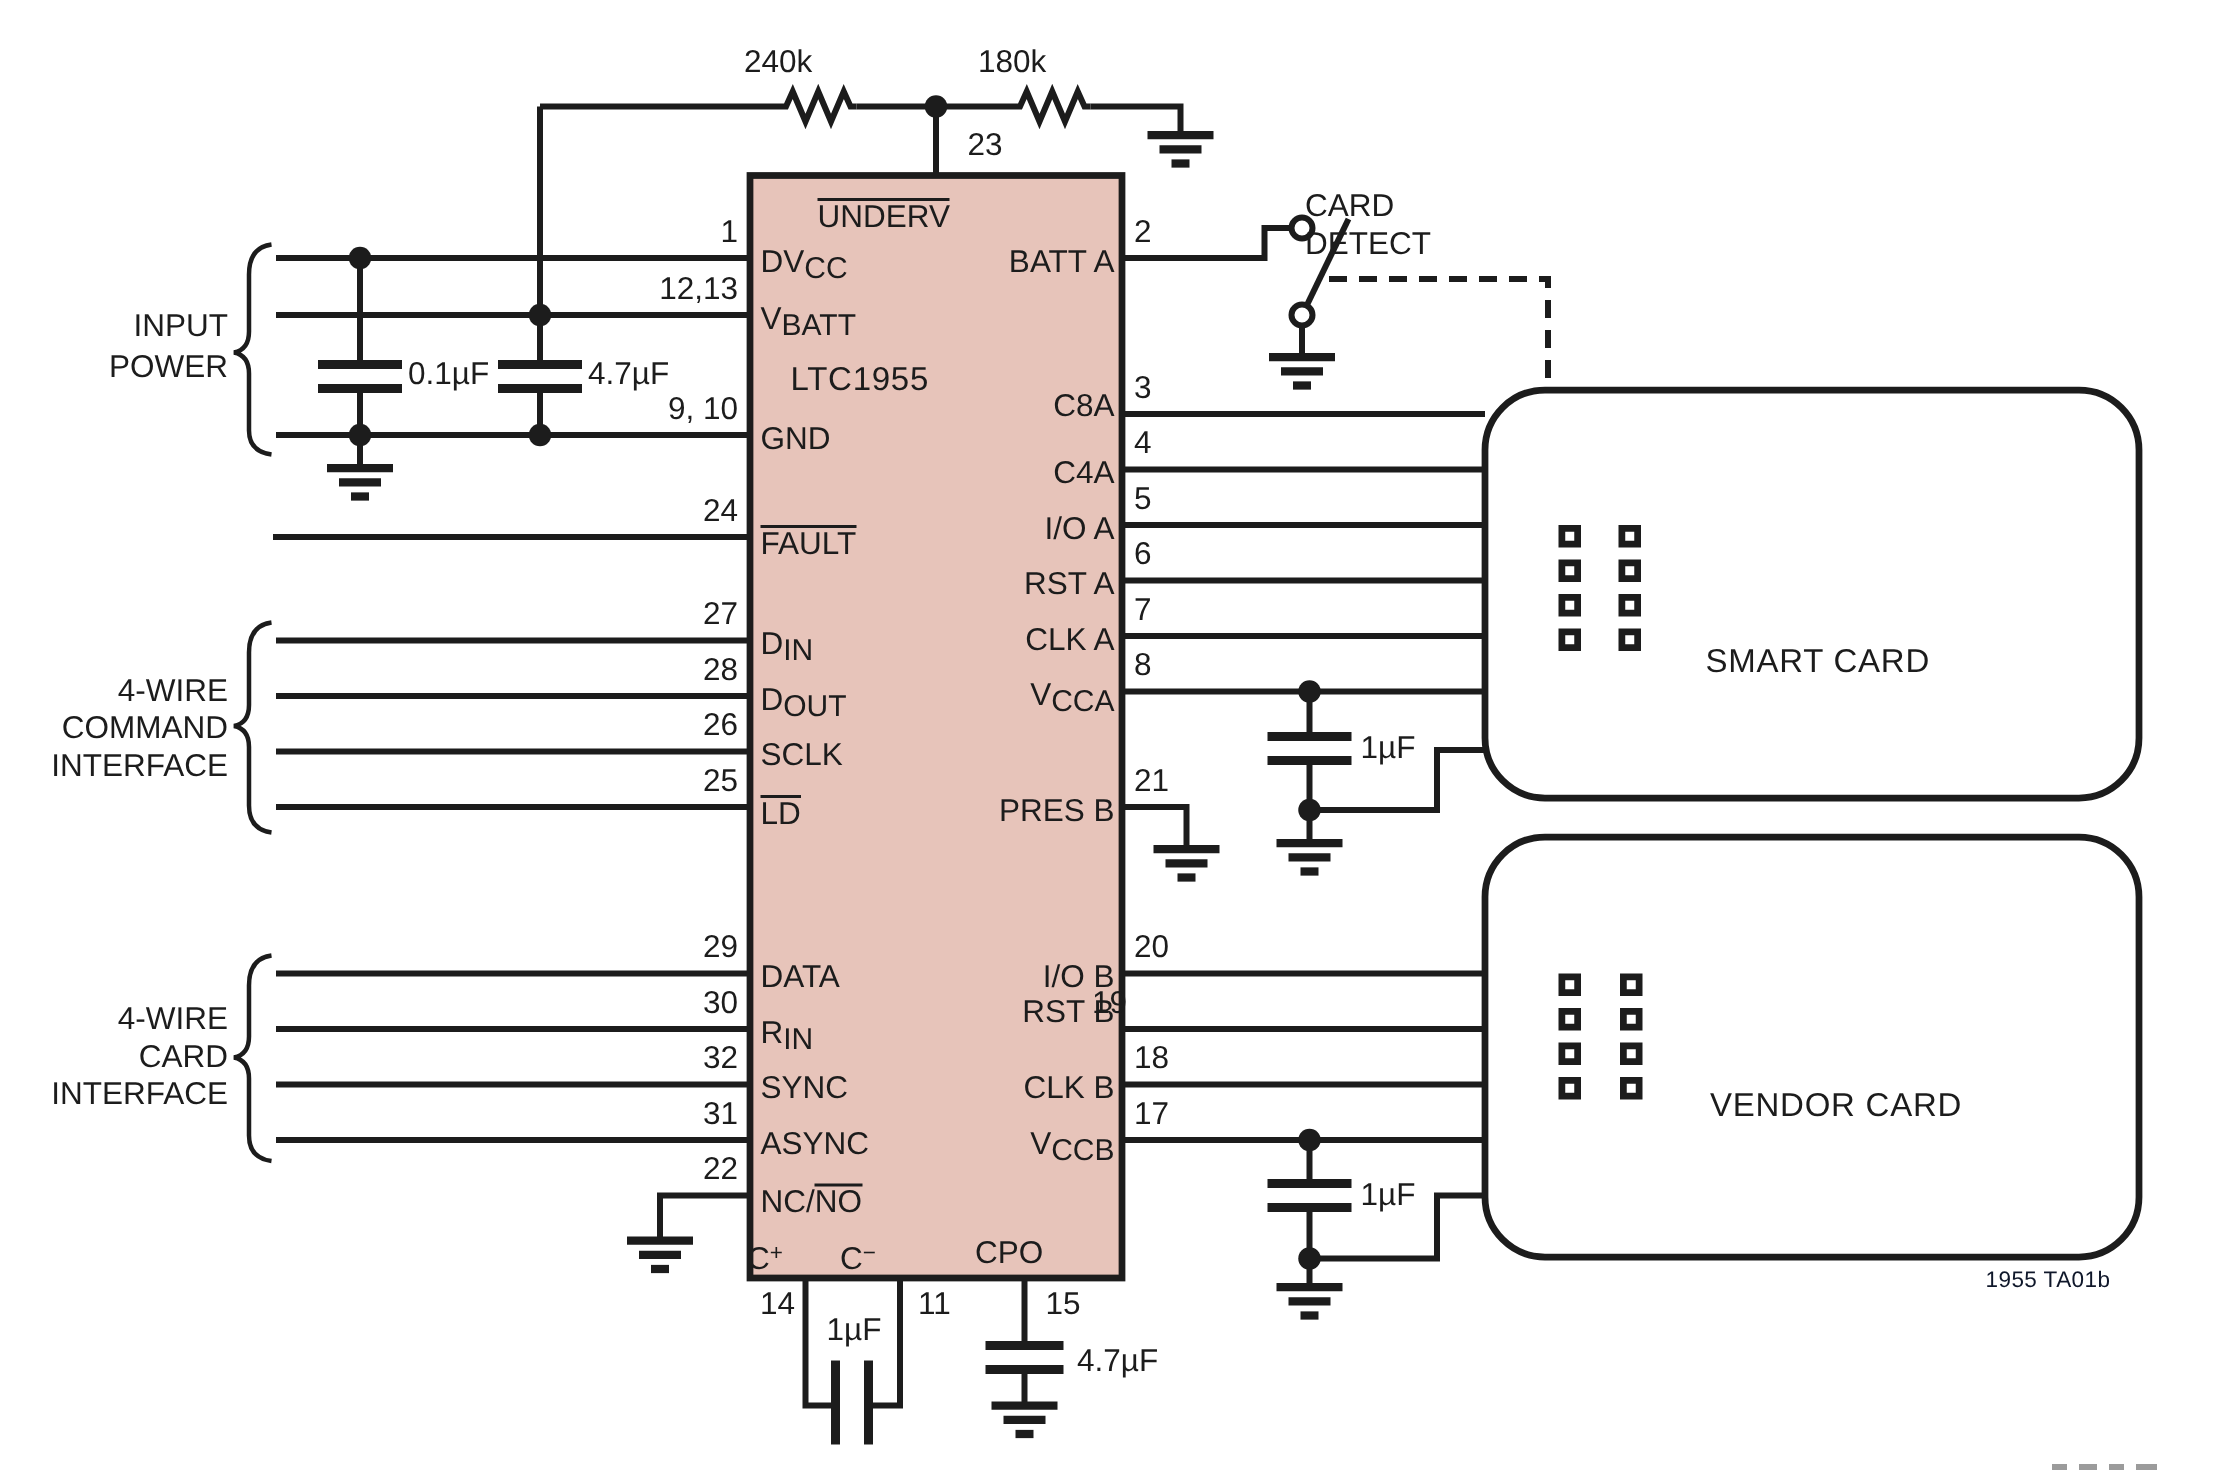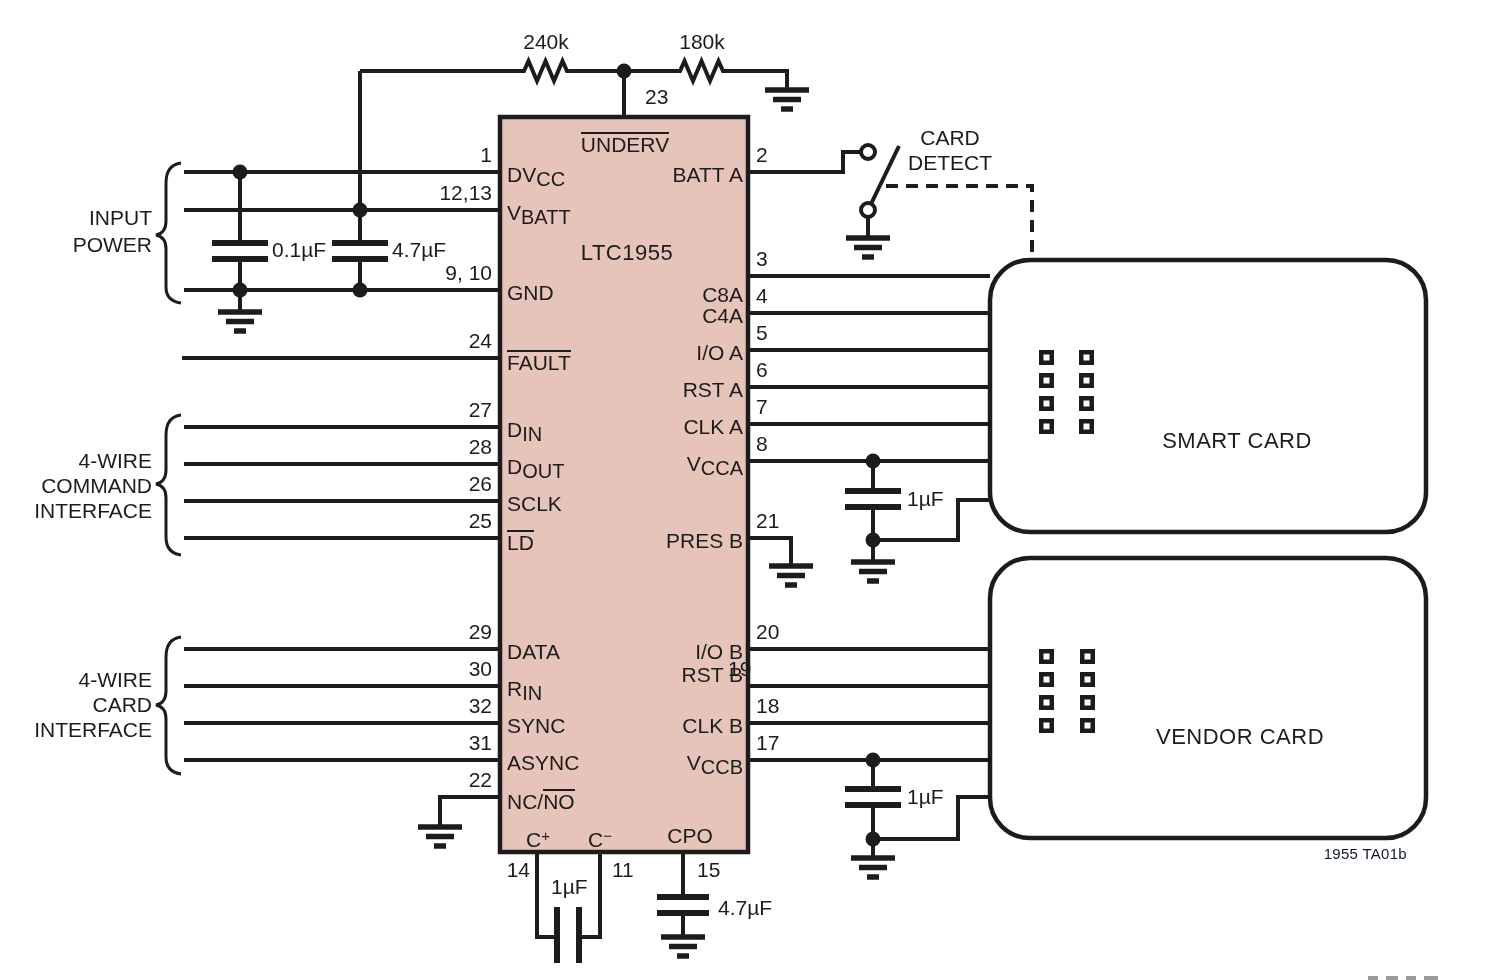--- a/index.html
+++ b/index.html
@@ -1,21 +1,21 @@
 <!DOCTYPE html>
 <html><head>
 <meta charset="utf-8">
 <style>
   html,body{margin:0;padding:0;background:#fff;}
   #stage{position:relative;width:1490px;height:980px;background:#fff;overflow:hidden;
          font-family:"Liberation Sans","DejaVu Sans",sans-serif;color:#1c1c1c;}
   #wires{position:absolute;left:0;top:0;}
   .lbl{position:absolute;font-size:21px;line-height:22px;white-space:nowrap;color:#1c1c1c;}
   .rt{text-align:right;}
-  .ct{text-align:center;}
+  .ct{}
   .sub{font-size:20px;vertical-align:-4px;}
   .sup{font-size:15px;vertical-align:6px;}
   .ov{display:inline-block;border-top:2.5px solid currentColor;padding-top:1px;line-height:19px;}
   .multi{line-height:25px;}
   .big{font-size:22px;letter-spacing:.5px;}
   .note{font-size:15px;color:#0f172a;letter-spacing:.3px;}
 </style>
 </head>
 <body>
 
@@ -227,21 +227,21 @@
   <div class="lbl" style="left:756px;top:359px">6</div>
   <div class="lbl" style="left:756px;top:396px">7</div>
   <div class="lbl" style="left:756px;top:433px">8</div>
   <div class="lbl" style="left:756px;top:510px">21</div>
   <div class="lbl" style="left:756px;top:621px">20</div>
   <div class="lbl" style="left:728px;top:658px">19</div>
   <div class="lbl" style="left:756px;top:695px">18</div>
   <div class="lbl" style="left:756px;top:732px">17</div>
 
   <div class="lbl rt" style="left:593px;top:164px;width:150px">BATT A</div>
-  <div class="lbl rt" style="left:593px;top:284px;width:150px">C8A</div>
+  <div class="lbl rt" style="left:593px;top:260px;width:150px">C8A</div>
   <div class="lbl rt" style="left:593px;top:305px;width:150px">C4A</div>
   <div class="lbl rt" style="left:593px;top:342px;width:150px">I/O A</div>
   <div class="lbl rt" style="left:593px;top:379px;width:150px">RST A</div>
   <div class="lbl rt" style="left:593px;top:416px;width:150px">CLK A</div>
   <div class="lbl rt" style="left:593px;top:453px;width:150px"><span>V</span><span class="sub">CCA</span></div>
   <div class="lbl rt" style="left:593px;top:530px;width:150px">PRES B</div>
   <div class="lbl rt" style="left:593px;top:641px;width:150px">I/O B</div>
   <div class="lbl rt" style="left:593px;top:664px;width:150px">RST B</div>
   <div class="lbl rt" style="left:593px;top:715px;width:150px">CLK B</div>
   <div class="lbl rt" style="left:593px;top:752px;width:150px"><span>V</span><span class="sub">CCB</span></div>

